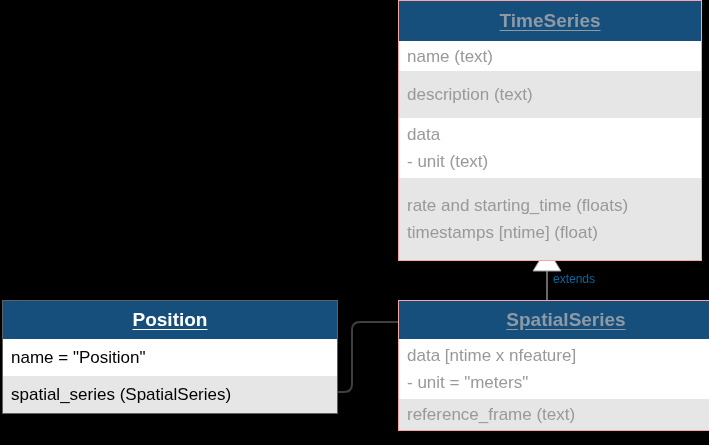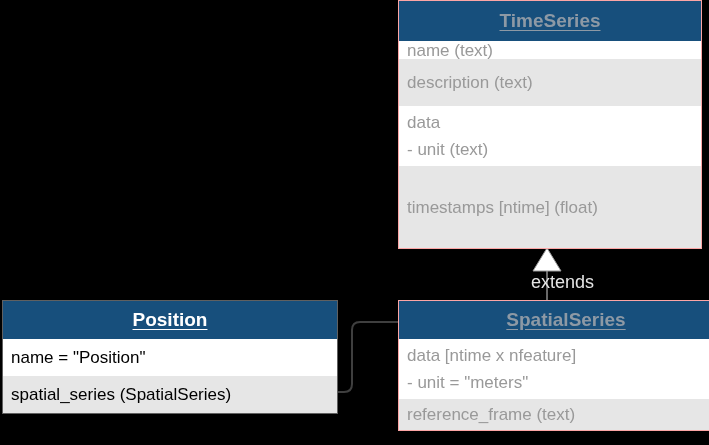--- a/index.html
+++ b/index.html
@@ -43,41 +43,41 @@
   .dim .uml-row{color:#999999;}
 
   
   .active{border-color:#606060;}
   .active .uml-header{color:#ffffff;}
   .active .uml-row{color:#000000;}
 
   
   #box-timeseries{left:398px;top:0;width:304px;}
   #box-timeseries .uml-header{height:40px;}
-  .ts-r1{height:18px;}
+  .ts-r1{height:30px;}
   .ts-r2{height:47px;}
   .ts-r3{height:60px;}
   .ts-r4{height:82px;}
 
   
   #box-spatialseries{left:398px;top:300px;width:336px;}
   #box-spatialseries .uml-header{height:38px;}
   .ss-r1{height:60px;}
   .ss-r2{height:31px;}
 
   
   #box-position{left:2px;top:300px;width:336px;}
   #box-position .uml-header{height:38px;}
   .pos-r{height:37px;}
 
   .label-extends{
     position:absolute;
-    left:531px;top:272px;
-    color:#e5e5e5;
-    font-size:18px;
+    left:553px;top:272px;
+    color:#0369a1;
+    font-size:12px;
   }
 
   .tri{fill:#ffffff;stroke:#999999;stroke-width:1;}
   .ext-line{stroke:#8c8c8c;stroke-width:1.5;}
   .elbow{stroke:#3f3f3f;stroke-width:2;fill:none;}
   .diamond{fill:#ffffff;stroke:#666666;stroke-width:1.5;}
 </style>
 </head>
 <body>
 
@@ -98,20 +98,21 @@
     <div class="ln">name (text)</div>
   </div>
   <div class="uml-row alt ts-r2">
     <div class="ln">description (text)</div>
   </div>
   <div class="uml-row ts-r3">
     <div class="ln">data</div>
     <div class="ln">- unit (text)</div>
   </div>
   <div class="uml-row alt ts-r4">
+    <div class="ln">rate and starting_time (floats)</div>
     <div class="ln">timestamps [ntime] (float)</div>
   </div>
 </div>
 
 <div class="uml-box dim" id="box-spatialseries">
   <div class="uml-header">SpatialSeries</div>
   <div class="uml-row ss-r1">
     <div class="ln">data [ntime x nfeature]</div>
     <div class="ln">- unit = "meters"</div>
   </div>

